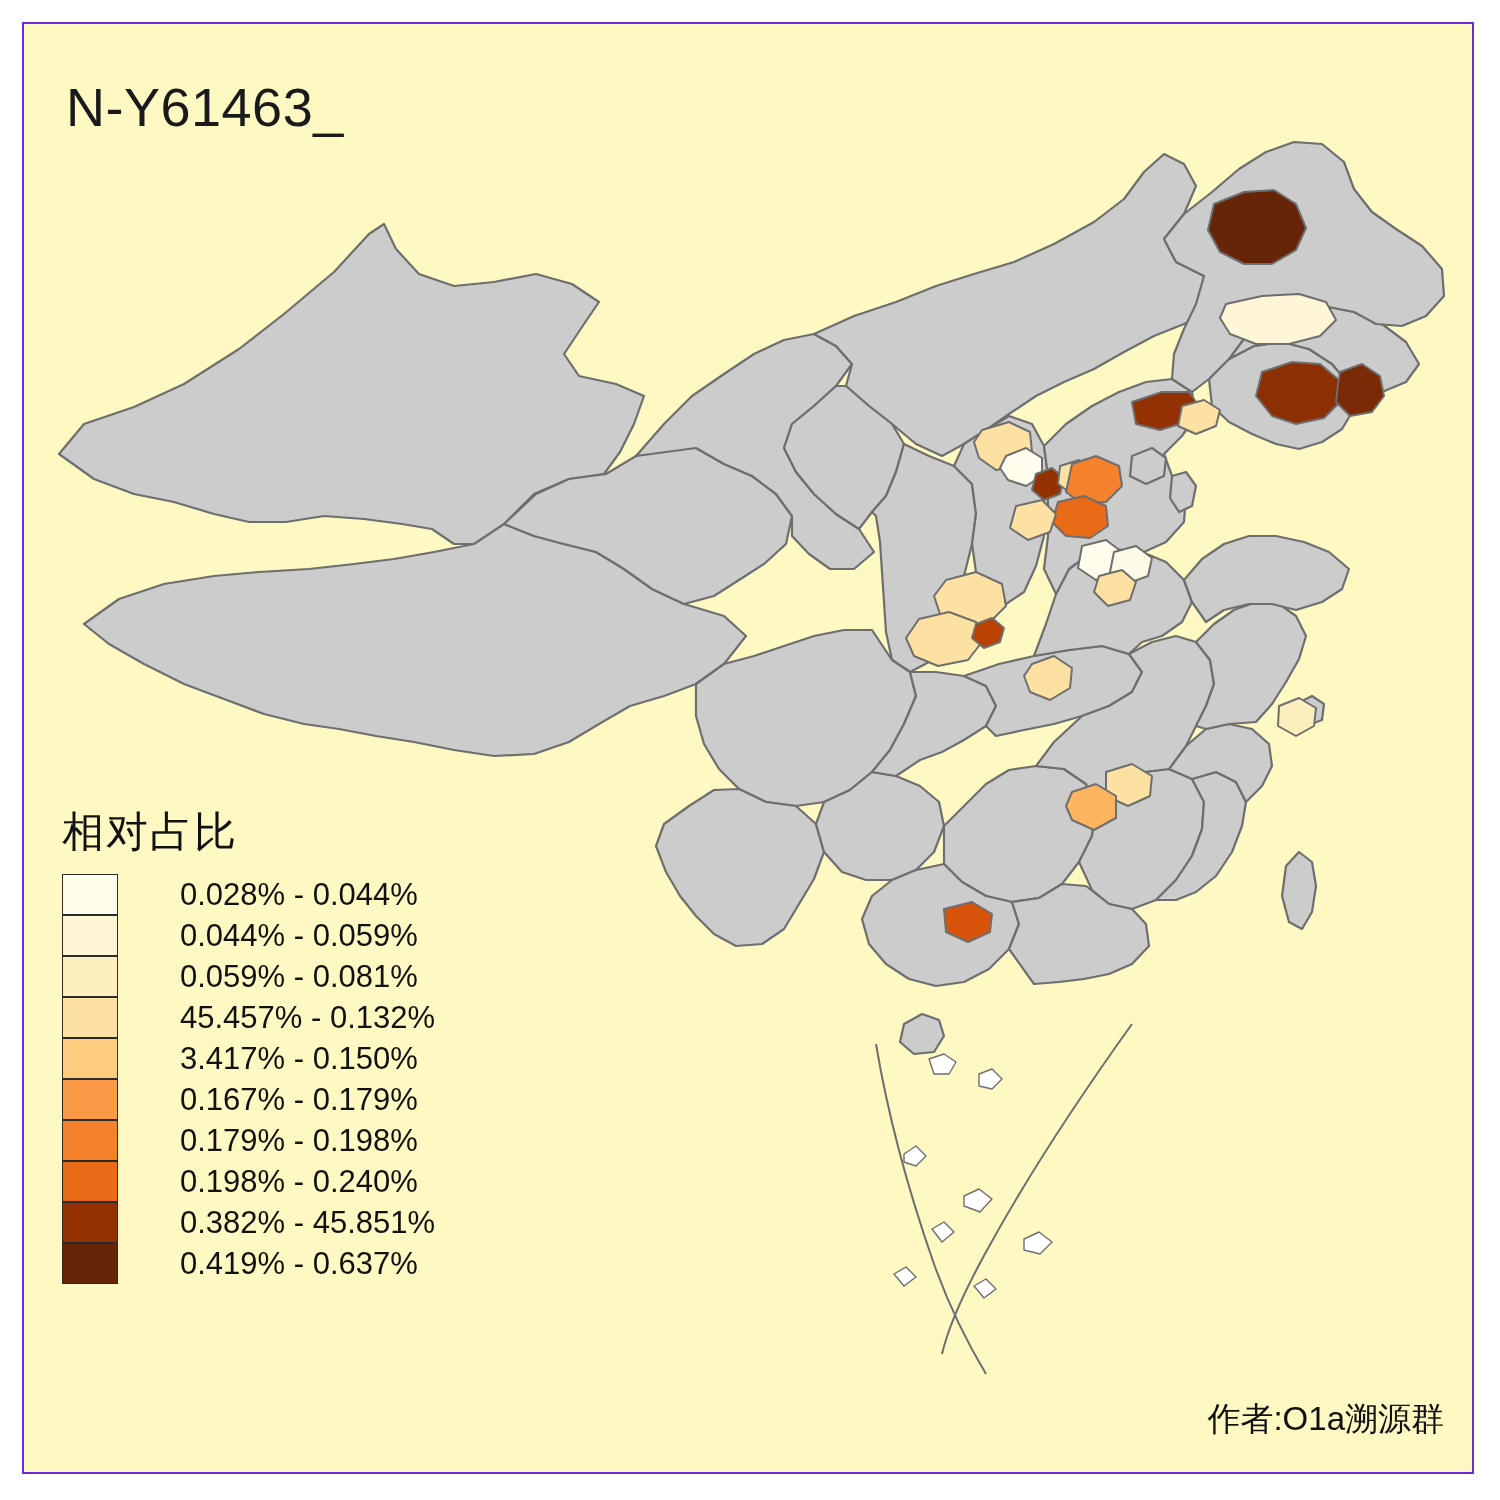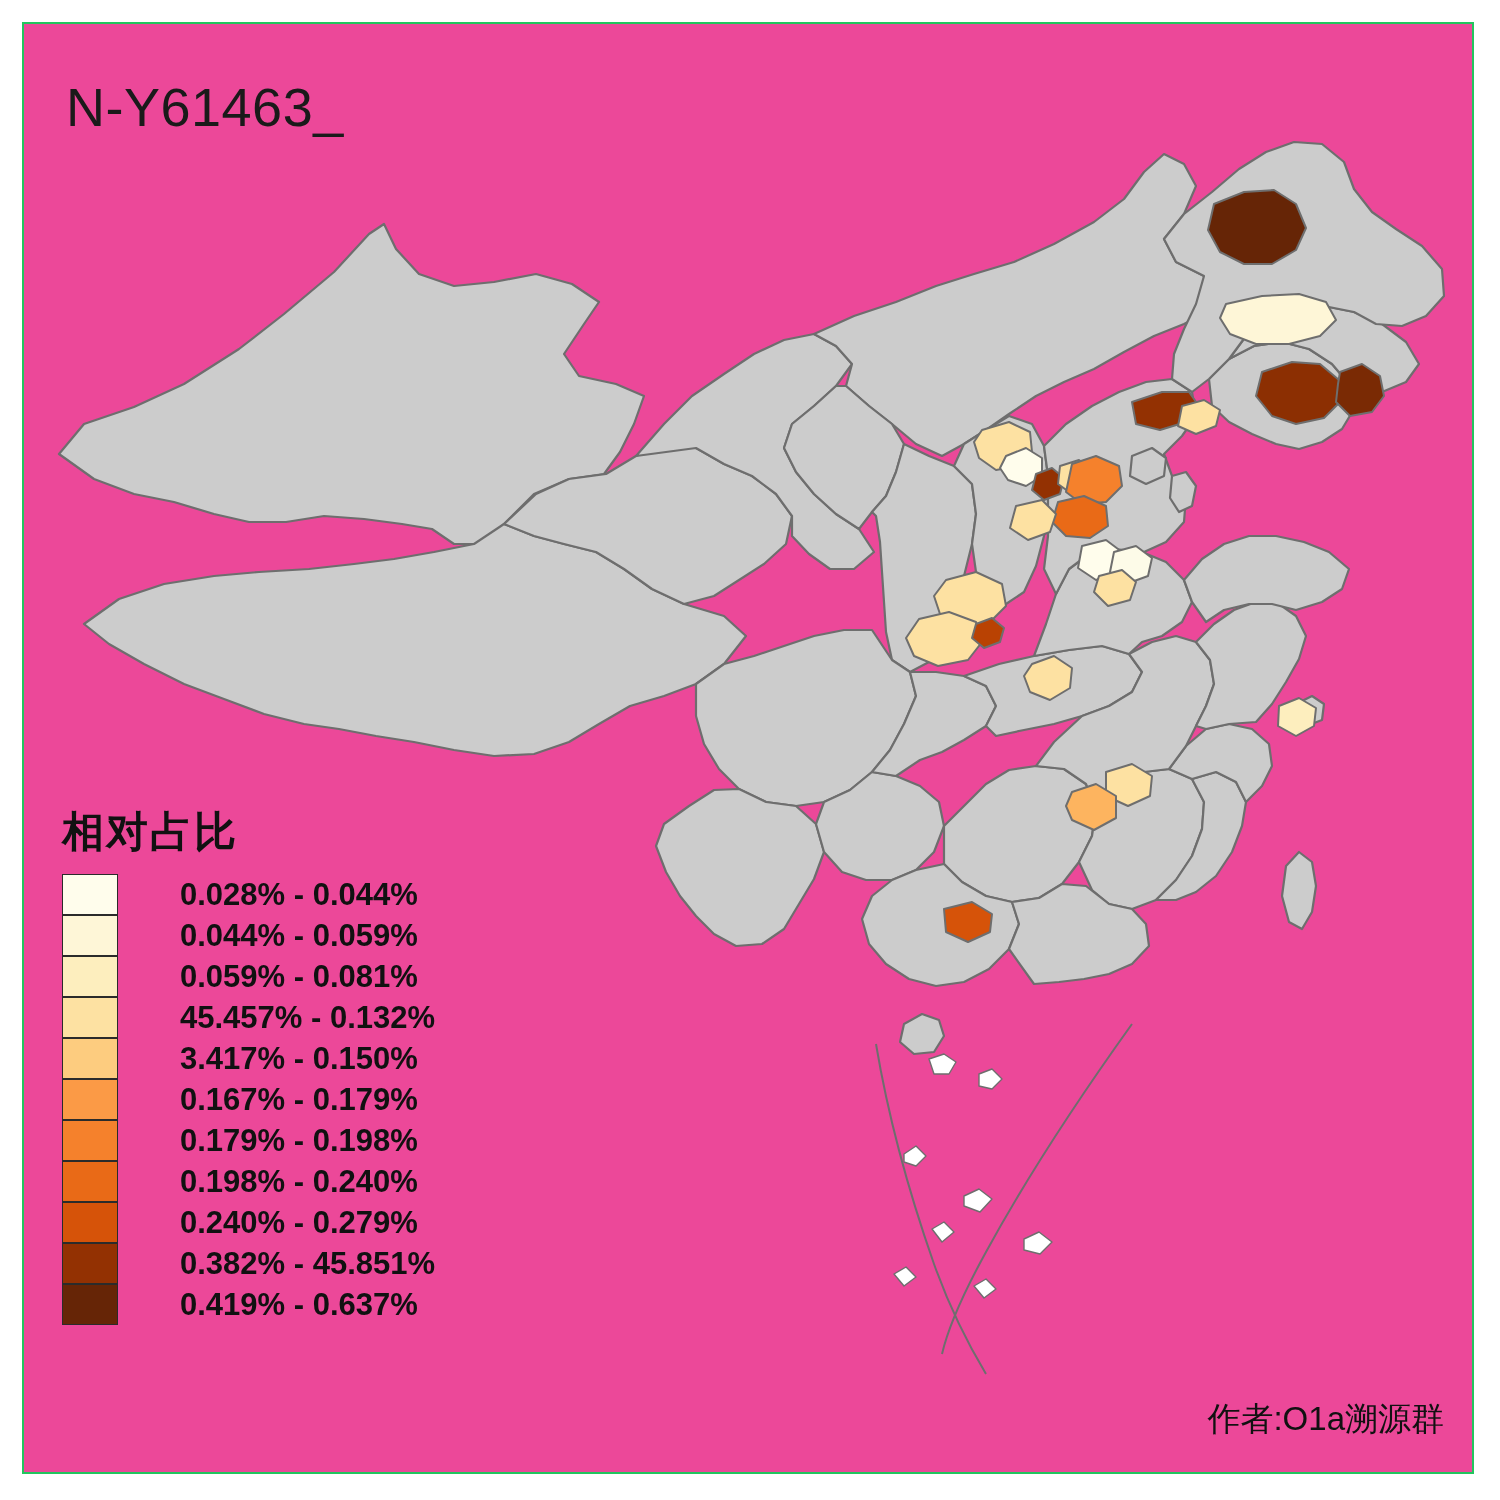--- a/index.html
+++ b/index.html
@@ -12,23 +12,23 @@
     height: 1500px;
     font-family: "Liberation Sans", sans-serif;
     -webkit-font-smoothing: antialiased;
   }
   #frame {
     position: absolute;
     left: 22px;
     top: 22px;
     width: 1452px;
     height: 1452px;
-    border: 2px solid #22c55e;
+    border: 2px solid #6d28d9;
     box-sizing: border-box;
-    background: #ec4899;
+    background: #fef9c3;
     overflow: hidden;
   }
   #map-title {
     position: absolute;
     left: 42px;
     top: 52px;
     font-size: 54px;
     color: #1a1a1a;
     letter-spacing: 0.5px;
     white-space: nowrap;
@@ -38,21 +38,20 @@
     left: 0;
     top: 0;
     width: 1448px;
     height: 1448px;
   }
   #legend {
     position: absolute;
     left: 38px;
     top: 780px;
     width: 420px;
-    font-weight: bold;
   }
   #legend-title {
     font-size: 42px;
     color: #111111;
     margin-bottom: 14px;
     letter-spacing: 2px;
   }
   .legend-row {
     display: flex;
     align-items: center;
@@ -274,24 +273,20 @@
     </div>
     <div class="legend-row">
       <div class="legend-swatch" style="background:#f5812c"></div>
       <div class="legend-label">0.179% - 0.198%</div>
     </div>
     <div class="legend-row">
       <div class="legend-swatch" style="background:#e96a17"></div>
       <div class="legend-label">0.198% - 0.240%</div>
     </div>
     <div class="legend-row">
-      <div class="legend-swatch" style="background:#d65309"></div>
-      <div class="legend-label">0.240% - 0.279%</div>
-    </div>
-    <div class="legend-row">
       <div class="legend-swatch" style="background:#933102"></div>
       <div class="legend-label">0.382% - 45.851%</div>
     </div>
     <div class="legend-row">
       <div class="legend-swatch" style="background:#662506"></div>
       <div class="legend-label">0.419% - 0.637%</div>
     </div>
   </div>
 
   <div id="credit">作者:O1a溯源群</div>

